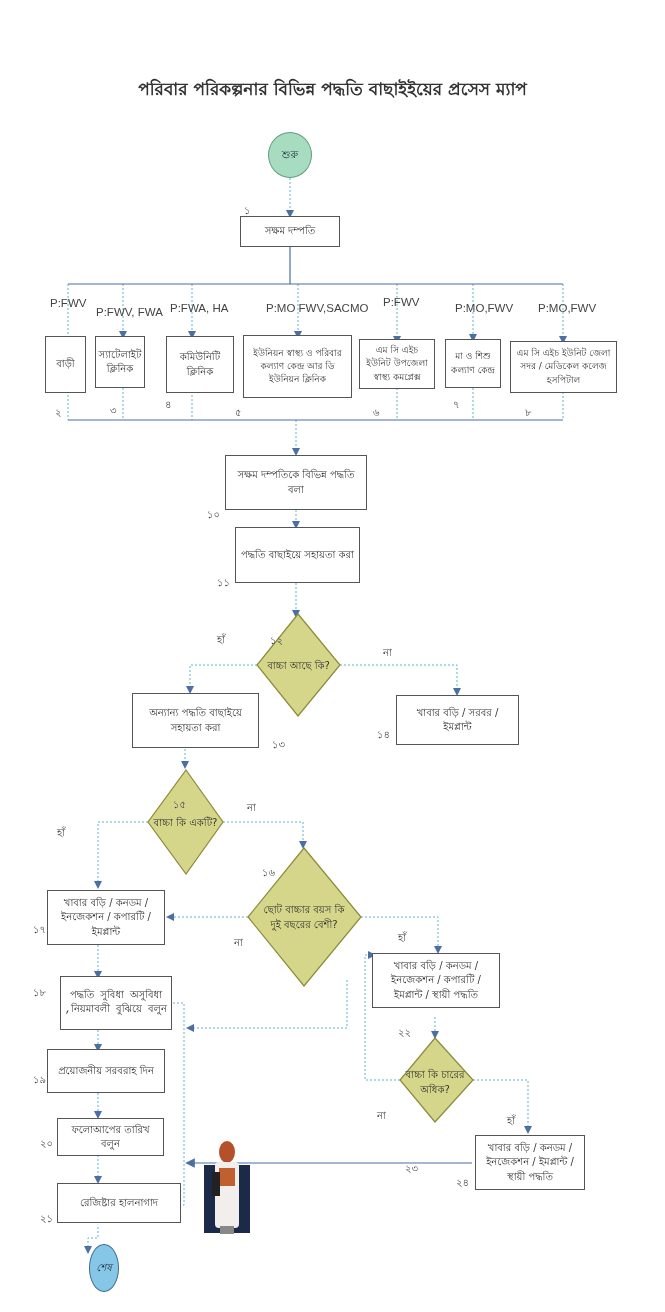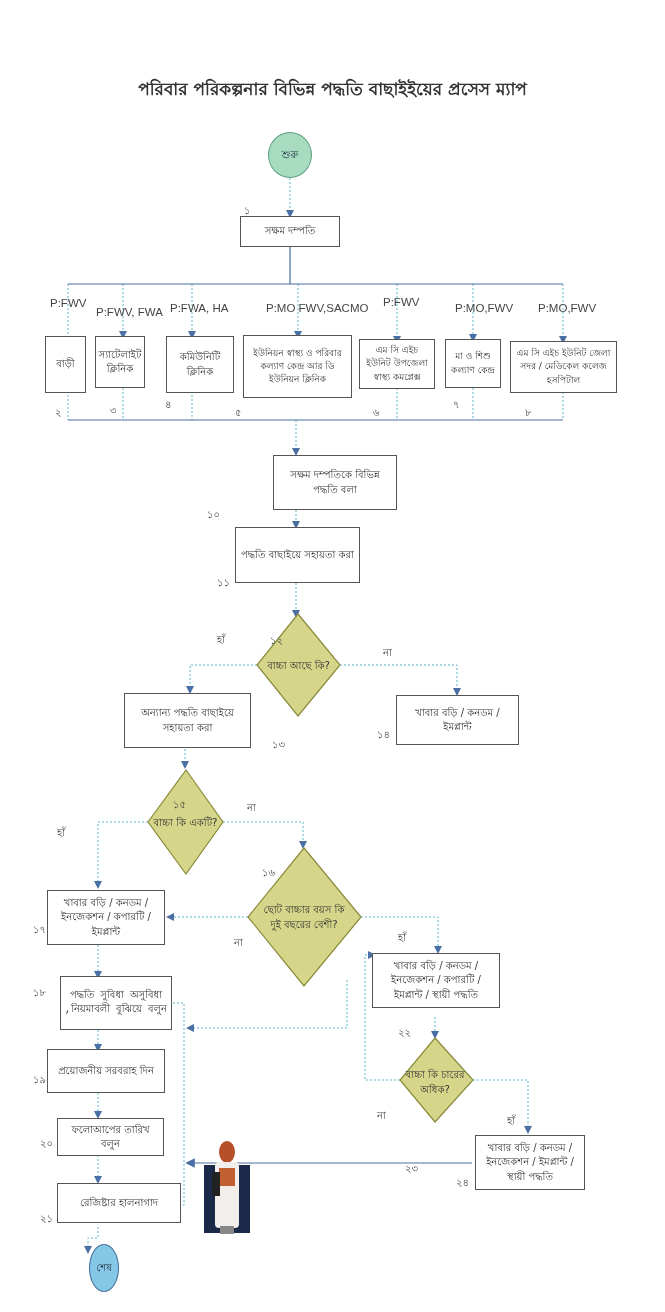--- a/index.html
+++ b/index.html
@@ -132,42 +132,42 @@
   </div>
 
 <div class="num" style="left:55px; top:405px;">২</div>
 <div class="num" style="left:110px; top:403px;">৩</div>
 <div class="num" style="left:165px; top:397px;">৪</div>
 <div class="num" style="left:235px; top:405px;">৫</div>
 <div class="num" style="left:373px; top:405px;">৬</div>
 <div class="num" style="left:453px; top:397px;">৭</div>
 <div class="num" style="left:525px; top:405px;">৮</div>
 
-<div class="box" style="left:225px; top:455px; width:124px; height:55px;margin-left:48px;">
+<div class="box" style="left:225px; top:455px; width:142px; height:55px;">
   <span>সক্ষম দম্পতিকে বিভিন্ন পদ্ধতি বলা</span>
   </div>
 <div class="num" style="left:207px; top:507px;">১০</div>
 <div class="box" style="left:235px; top:527px; width:125px; height:56px;">
   <span>পদ্ধতি বাছাইয়ে সহায়তা করা</span>
   </div>
 <div class="num" style="left:217px; top:575px;">১১</div>
 
 <div class="num" style="left:270px; top:633px;">১২</div>
 <div class="yn" style="left:217px; top:632px;">হাঁ</div>
 <div class="yn" style="left:383px; top:645px;">না</div>
 <div class="diamond-text" style="left:257px; top:655px; width:83px; height:20px;">
   <span>বাচ্চা আছে কি?</span>
   </div>
 
-<div class="box" style="left:124px; top:693px; width:127px; height:55px;">
+<div class="box" style="left:132px; top:693px; width:127px; height:55px;">
   <span>অন্যান্য পদ্ধতি বাছাইয়ে সহায়তা করা</span>
   </div>
 <div class="num" style="left:272px; top:737px;">১৩</div>
 <div class="box" style="left:396px; top:695px; width:123px; height:50px;">
-  <span>খাবার বড়ি / কনডম / ইমপ্লান্ট</span>
+  <span>খাবার বড়ি / সরবর / ইমপ্লান্ট</span>
   </div>
 <div class="num" style="left:377px; top:727px;">১৪</div>
 
 <div class="num" style="left:173px; top:797px;">১৫</div>
 <div class="yn" style="left:57px; top:825px;">হাঁ</div>
 <div class="yn" style="left:247px; top:800px;">না</div>
 <div class="diamond-text" style="left:148px; top:812px; width:75px; height:20px;">
   <span>বাচ্চা কি একটি?</span>
   </div>
 
@@ -192,21 +192,21 @@
 <div class="num" style="left:33px; top:1072px;">১৯</div>
 <div class="box" style="left:57px; top:1118px; width:107px; height:38px;">
   <span>ফলোআপের তারিখ বলুন</span>
   </div>
 <div class="num" style="left:40px; top:1136px;">২০</div>
 <div class="box" style="left:57px; top:1183px; width:124px; height:40px;">
   <span>রেজিষ্টার হালনাগাদ</span>
   </div>
 <div class="num" style="left:40px; top:1211px;">২১</div>
 
-<div class="terminal end" style="left:89px; top:1244px; width:30px; height:48px;">
+<div class="terminal end" style="left:89px; top:1244px; width:30px; height:48px;font-style:italic;">
   <span>শেষ</span>
   </div>
 
 <div class="box" style="left:372px; top:953px; width:128px; height:55px;">
   <span>খাবার বড়ি / কনডম / ইনজেকশন / কপারটি / ইমপ্লান্ট / স্থায়ী পদ্ধতি</span>
   </div>
 <div class="num" style="left:398px; top:1025px;">২২</div>
 
 <div class="num" style="left:405px; top:1117px;margin-top:44px;">২৩</div>
 <div class="yn" style="left:377px; top:1108px;">না</div>

